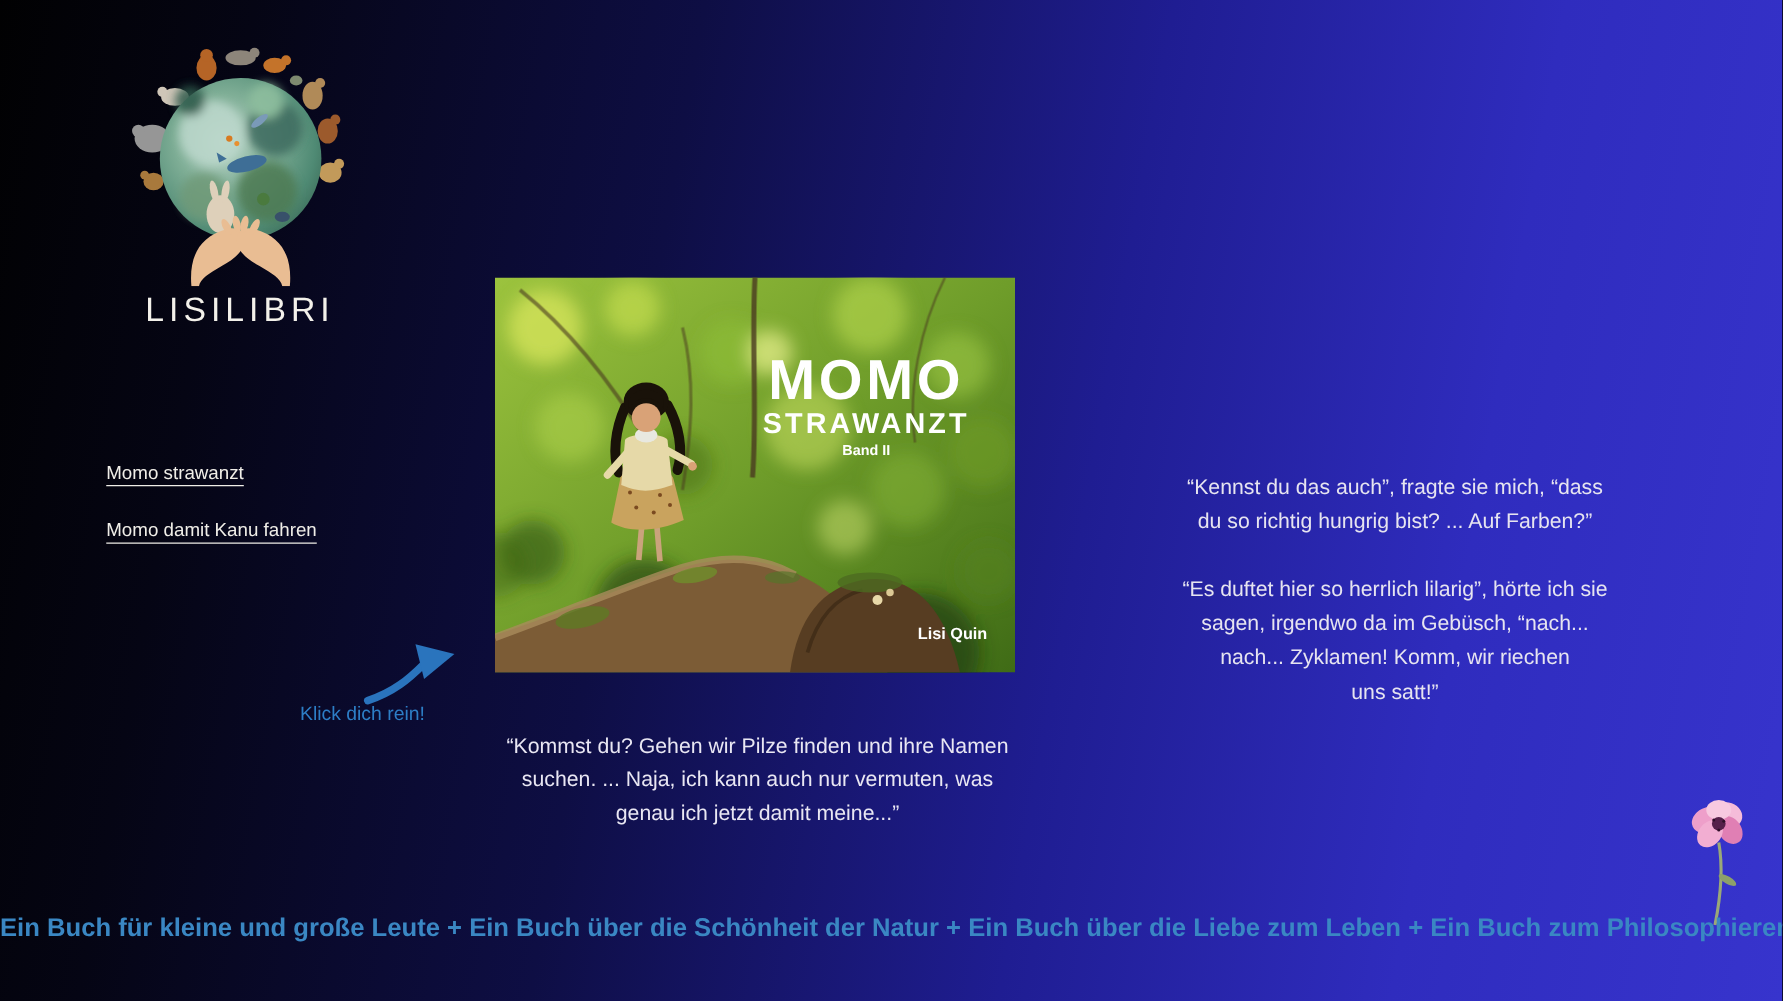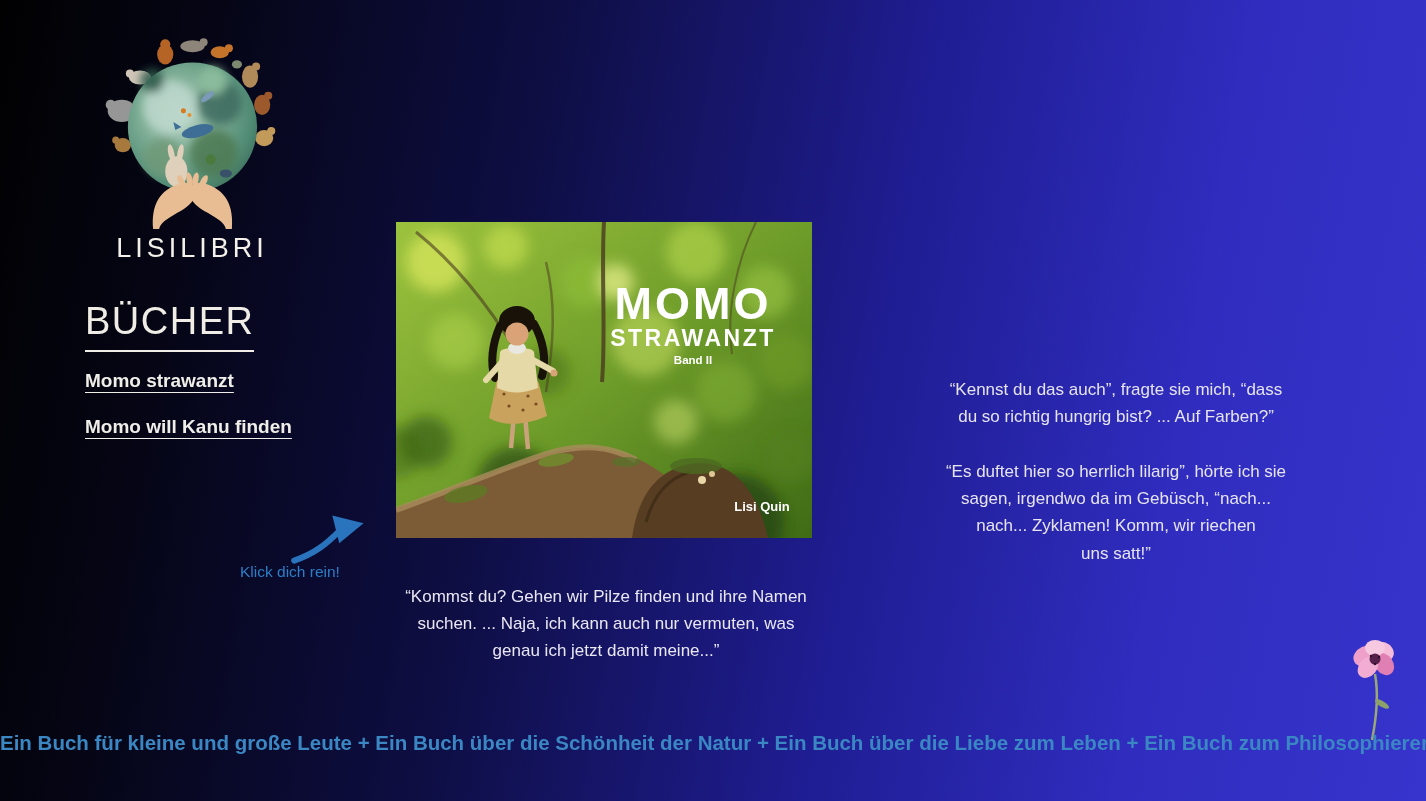--- a/index.html
+++ b/index.html
@@ -17,21 +17,21 @@
     letter-spacing:4px;text-align:left;white-space:nowrap;
   }
   
   .nav-heading{
     position:absolute;left:85px;top:300px;
     color:#efede6;font-size:38px;font-weight:400;letter-spacing:1.5px;
     border-bottom:2px solid #efede6;padding-bottom:7px;
   }
   .nav-link{
     position:absolute;left:85px;
-    color:#f0eee8;font-size:19px;font-weight:700;
+    color:#f0eee8;font-size:15px;font-weight:400;
     text-decoration:underline;text-underline-offset:5px;text-decoration-thickness:1px;
     cursor:pointer;white-space:nowrap;
   }
   .nav-link.l1{top:370px;}
   .nav-link.l2{top:416px;}
   .cta-arrow{position:absolute;left:288px;top:512px;width:80px;height:52px;}
   .cta-text{position:absolute;left:240px;top:563px;color:#2d7ec6;font-size:15.5px;font-weight:400;}
   
   .cover{position:absolute;left:396px;top:222px;width:416px;height:232px;cursor:pointer;}
   .cover svg{display:block;}
@@ -150,23 +150,22 @@
         <path d="M134,205 C136,182 128,166 107,160 C97,157 91,162 92,170 C93,178 101,184 110,189 C120,195 127,199 128,205 Z"></path>
         <ellipse cx="84" cy="158" rx="3" ry="7" transform="rotate(-28 84 158)"></ellipse>
         <ellipse cx="92" cy="156" rx="3" ry="7" transform="rotate(-12 92 156)"></ellipse>
         <ellipse cx="106" cy="158" rx="3" ry="7" transform="rotate(28 106 158)"></ellipse>
         <ellipse cx="98" cy="156" rx="3" ry="7" transform="rotate(12 98 156)"></ellipse>
       </g>
     </svg>
     <div class="brand-name">LISILIBRI</div>
   </div>
 
-  <div class="nav-heading">BÜCHER</div>
   <a class="nav-link l1">Momo strawanzt</a>
-  <a class="nav-link l2">Momo will Kanu finden</a>
+  <a class="nav-link l2">Momo damit Kanu fahren</a>
 
   <svg class="cta-arrow" viewBox="0 0 90 60">
     <path d="M6,56 C30,48 44,36 58,22" stroke="#2a74bd" stroke-width="7" fill="none" stroke-linecap="round"></path>
     <polygon points="50,4 86,13 58,36" fill="#2a74bd"></polygon>
   </svg>
   <div class="cta-text">Klick dich rein!</div>
 
   <div class="cover">
     <svg width="416" height="316" viewBox="0 0 416 316">
       <defs>

